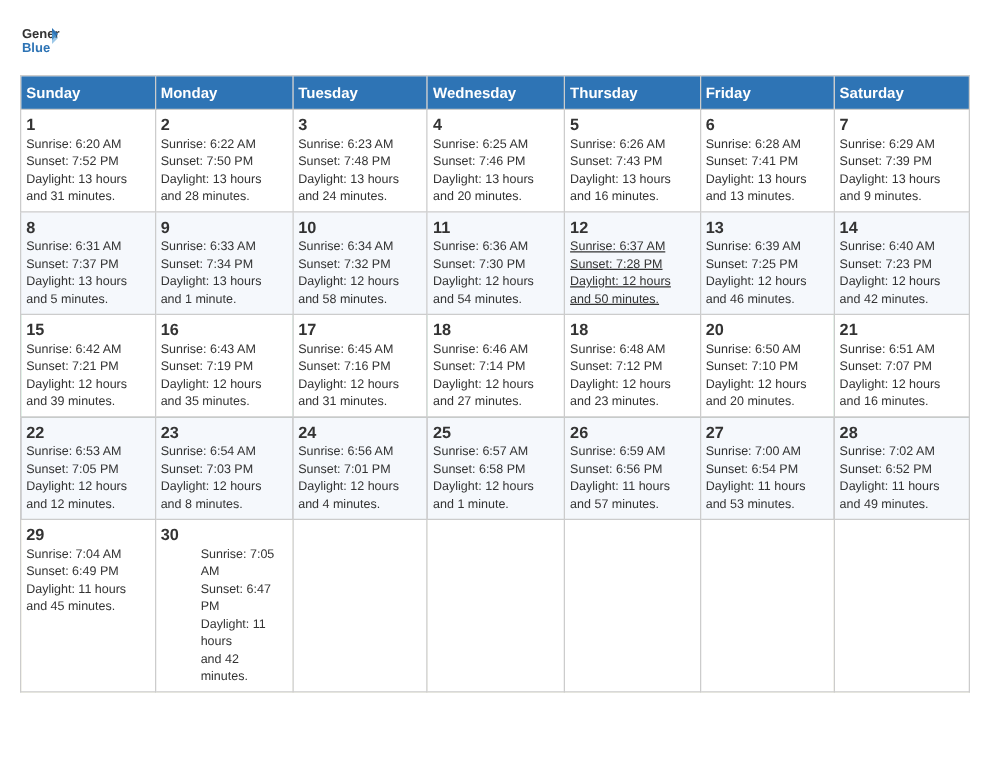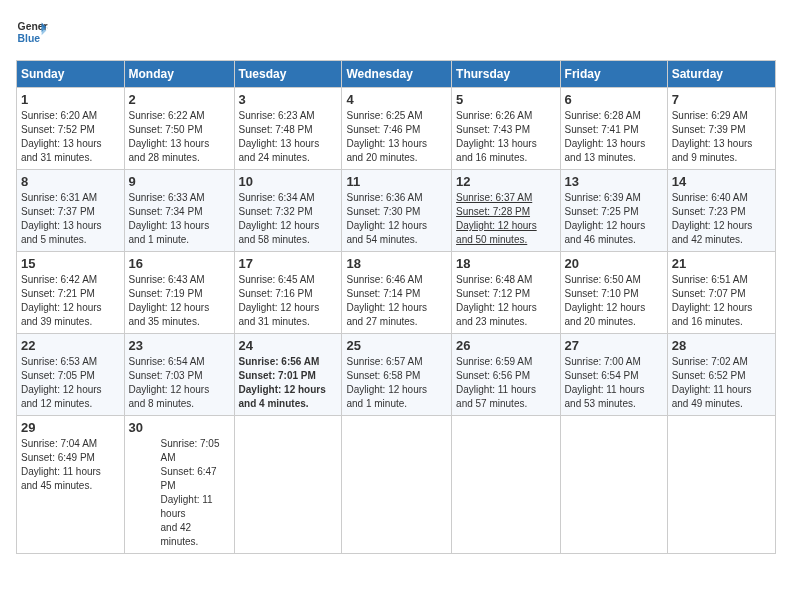--- a/index.html
+++ b/index.html
@@ -279,21 +279,21 @@
         </td>
         <td>
           <span class="day-num">23</span>
           <div class="day-detail" style="white-space: pre-line;">Sunrise: 6:54 AM
 Sunset: 7:03 PM
 Daylight: 12 hours
 and 8 minutes.</div>
         </td>
         <td>
           <span class="day-num">24</span>
-          <div class="day-detail" style="white-space: pre-line; font-weight: bold;">Sunrise: 6:56 AM
+          <div class="day-detail" style="white-space: pre-line;">Sunrise: 6:56 AM
 Sunset: 7:01 PM
 Daylight: 12 hours
 and 4 minutes.</div>
         </td>
         <td>
           <span class="day-num">25</span>
           <div class="day-detail" style="white-space: pre-line;">Sunrise: 6:57 AM
 Sunset: 6:58 PM
 Daylight: 12 hours
 and 1 minute.</div>

